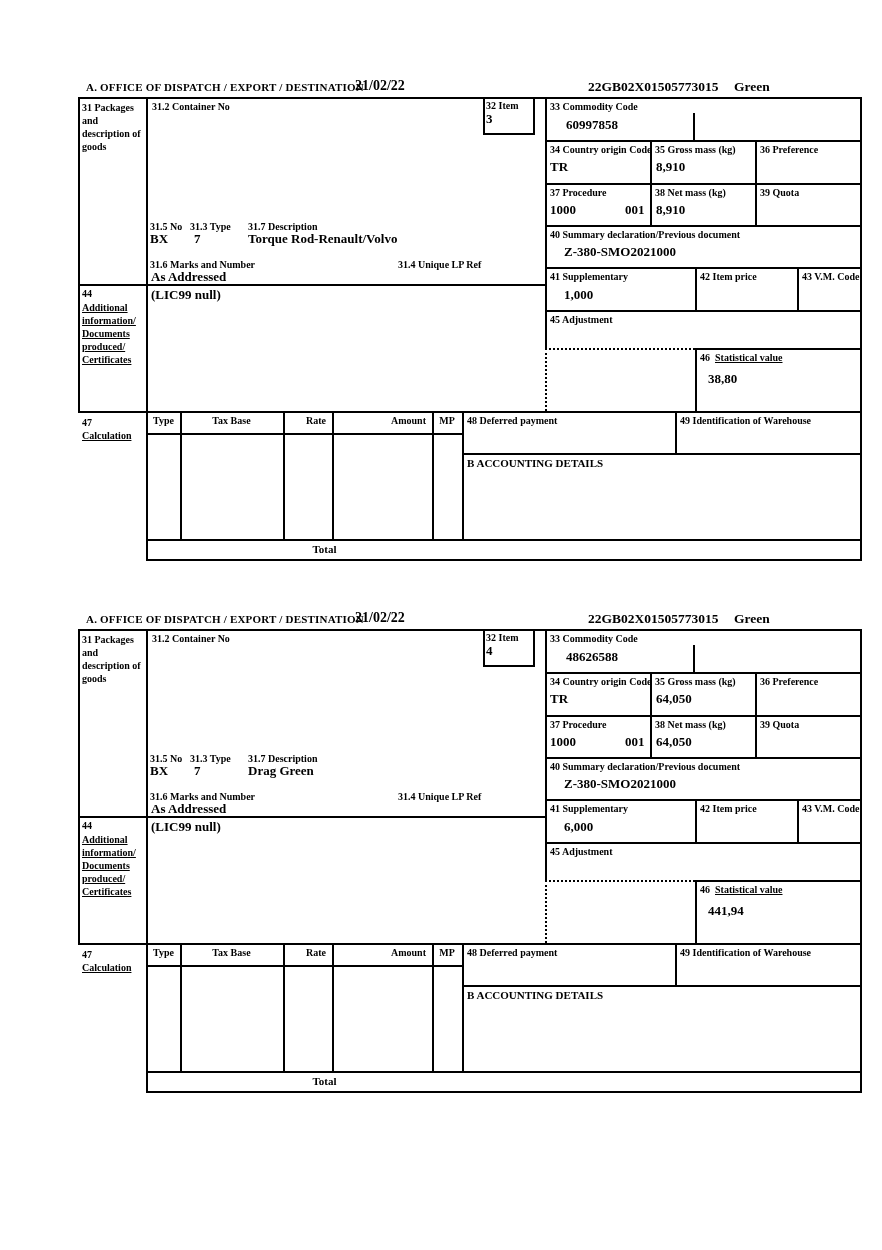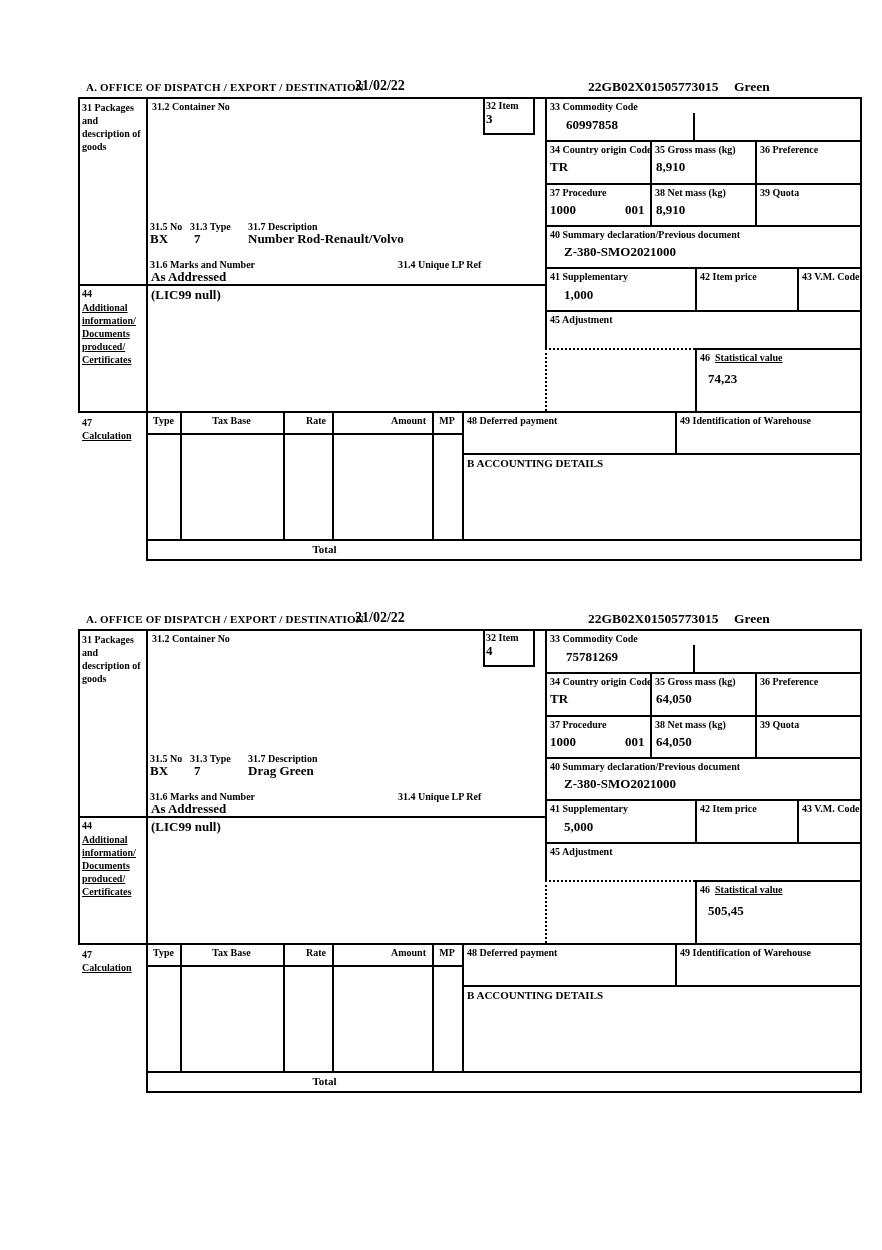--- a/index.html
+++ b/index.html
@@ -83,21 +83,21 @@
       <div class="lbl u" style="left:4px;top:333px">Calculation</div>
 
       <div class="lbl" style="left:74px;top:4px">31.2 Container No</div>
       <div class="lbl" style="left:408px;top:3px">32 Item</div>
       <div class="val" style="left:408px;top:14px">3</div>
       <div class="lbl" style="left:72px;top:124px">31.5 No</div>
       <div class="lbl" style="left:112px;top:124px">31.3 Type</div>
       <div class="lbl" style="left:170px;top:124px">31.7 Description</div>
       <div class="val" style="left:72px;top:134px">BX</div>
       <div class="val" style="left:116px;top:134px">7</div>
-      <div class="val" style="left:170px;top:134px">Number Rod-Renault/Volvo</div>
+      <div class="val" style="left:170px;top:134px">Torque Rod-Renault/Volvo</div>
       <div class="lbl" style="left:72px;top:162px">31.6 Marks and Number</div>
       <div class="lbl" style="left:320px;top:162px">31.4 Unique LP Ref</div>
       <div class="val" style="left:73px;top:172px">As Addressed</div>
       <div class="val" style="left:73px;top:190px">(LIC99 null)</div>
 
       <div class="lbl" style="left:472px;top:4px">33 Commodity Code</div>
       <div class="val" style="left:488px;top:20px">60997858</div>
       <div class="lbl" style="left:472px;top:47px">34 Country origin Code</div>
       <div class="val" style="left:472px;top:62px">TR</div>
       <div class="lbl" style="left:577px;top:47px">35 Gross mass (kg)</div>
@@ -111,21 +111,21 @@
       <div class="lbl" style="left:682px;top:90px">39 Quota</div>
       <div class="lbl" style="left:472px;top:132px">40 Summary declaration/Previous document</div>
       <div class="val" style="left:486px;top:147px">Z-380-SMO2021000</div>
       <div class="lbl" style="left:472px;top:174px">41 Supplementary</div>
       <div class="val" style="left:486px;top:190px">1,000</div>
       <div class="lbl" style="left:622px;top:174px">42 Item price</div>
       <div class="lbl" style="left:724px;top:174px">43 V.M. Code</div>
       <div class="lbl" style="left:472px;top:217px">45 Adjustment</div>
       <div class="lbl" style="left:622px;top:255px">46</div>
       <div class="lbl u" style="left:637px;top:255px">Statistical value</div>
-      <div class="val" style="left:630px;top:274px">74,23</div>
+      <div class="val" style="left:630px;top:274px">38,80</div>
 
       <div class="thead c" style="left:69px;width:33px">Type</div>
       <div class="thead c" style="left:102px;width:103px">Tax Base</div>
       <div class="thead r" style="left:205px;width:47px">Rate</div>
       <div class="thead r" style="left:254px;width:98px">Amount</div>
       <div class="thead c" style="left:354px;width:30px">MP</div>
       <div class="lbl" style="left:389px;top:318px">48 Deferred payment</div>
       <div class="lbl" style="left:602px;top:318px">49 Identification of Warehouse</div>
       <div class="lbl" style="left:389px;top:360px;font-size:11px">B ACCOUNTING DETAILS</div>
       <div class="lbl c" style="left:69px;top:446px;width:355px;font-size:11px">Total</div>
@@ -194,42 +194,42 @@
       <div class="lbl" style="left:170px;top:124px">31.7 Description</div>
       <div class="val" style="left:72px;top:134px">BX</div>
       <div class="val" style="left:116px;top:134px">7</div>
       <div class="val" style="left:170px;top:134px">Drag Green</div>
       <div class="lbl" style="left:72px;top:162px">31.6 Marks and Number</div>
       <div class="lbl" style="left:320px;top:162px">31.4 Unique LP Ref</div>
       <div class="val" style="left:73px;top:172px">As Addressed</div>
       <div class="val" style="left:73px;top:190px">(LIC99 null)</div>
 
       <div class="lbl" style="left:472px;top:4px">33 Commodity Code</div>
-      <div class="val" style="left:488px;top:20px">75781269</div>
+      <div class="val" style="left:488px;top:20px">48626588</div>
       <div class="lbl" style="left:472px;top:47px">34 Country origin Code</div>
       <div class="val" style="left:472px;top:62px">TR</div>
       <div class="lbl" style="left:577px;top:47px">35 Gross mass (kg)</div>
       <div class="val" style="left:578px;top:62px">64,050</div>
       <div class="lbl" style="left:682px;top:47px">36 Preference</div>
       <div class="lbl" style="left:472px;top:90px">37 Procedure</div>
       <div class="val" style="left:472px;top:105px">1000</div>
       <div class="val" style="left:547px;top:105px">001</div>
       <div class="lbl" style="left:577px;top:90px">38 Net mass (kg)</div>
       <div class="val" style="left:578px;top:105px">64,050</div>
       <div class="lbl" style="left:682px;top:90px">39 Quota</div>
       <div class="lbl" style="left:472px;top:132px">40 Summary declaration/Previous document</div>
       <div class="val" style="left:486px;top:147px">Z-380-SMO2021000</div>
       <div class="lbl" style="left:472px;top:174px">41 Supplementary</div>
-      <div class="val" style="left:486px;top:190px">5,000</div>
+      <div class="val" style="left:486px;top:190px">6,000</div>
       <div class="lbl" style="left:622px;top:174px">42 Item price</div>
       <div class="lbl" style="left:724px;top:174px">43 V.M. Code</div>
       <div class="lbl" style="left:472px;top:217px">45 Adjustment</div>
       <div class="lbl" style="left:622px;top:255px">46</div>
       <div class="lbl u" style="left:637px;top:255px">Statistical value</div>
-      <div class="val" style="left:630px;top:274px">505,45</div>
+      <div class="val" style="left:630px;top:274px">441,94</div>
 
       <div class="thead c" style="left:69px;width:33px">Type</div>
       <div class="thead c" style="left:102px;width:103px">Tax Base</div>
       <div class="thead r" style="left:205px;width:47px">Rate</div>
       <div class="thead r" style="left:254px;width:98px">Amount</div>
       <div class="thead c" style="left:354px;width:30px">MP</div>
       <div class="lbl" style="left:389px;top:318px">48 Deferred payment</div>
       <div class="lbl" style="left:602px;top:318px">49 Identification of Warehouse</div>
       <div class="lbl" style="left:389px;top:360px;font-size:11px">B ACCOUNTING DETAILS</div>
       <div class="lbl c" style="left:69px;top:446px;width:355px;font-size:11px">Total</div>

